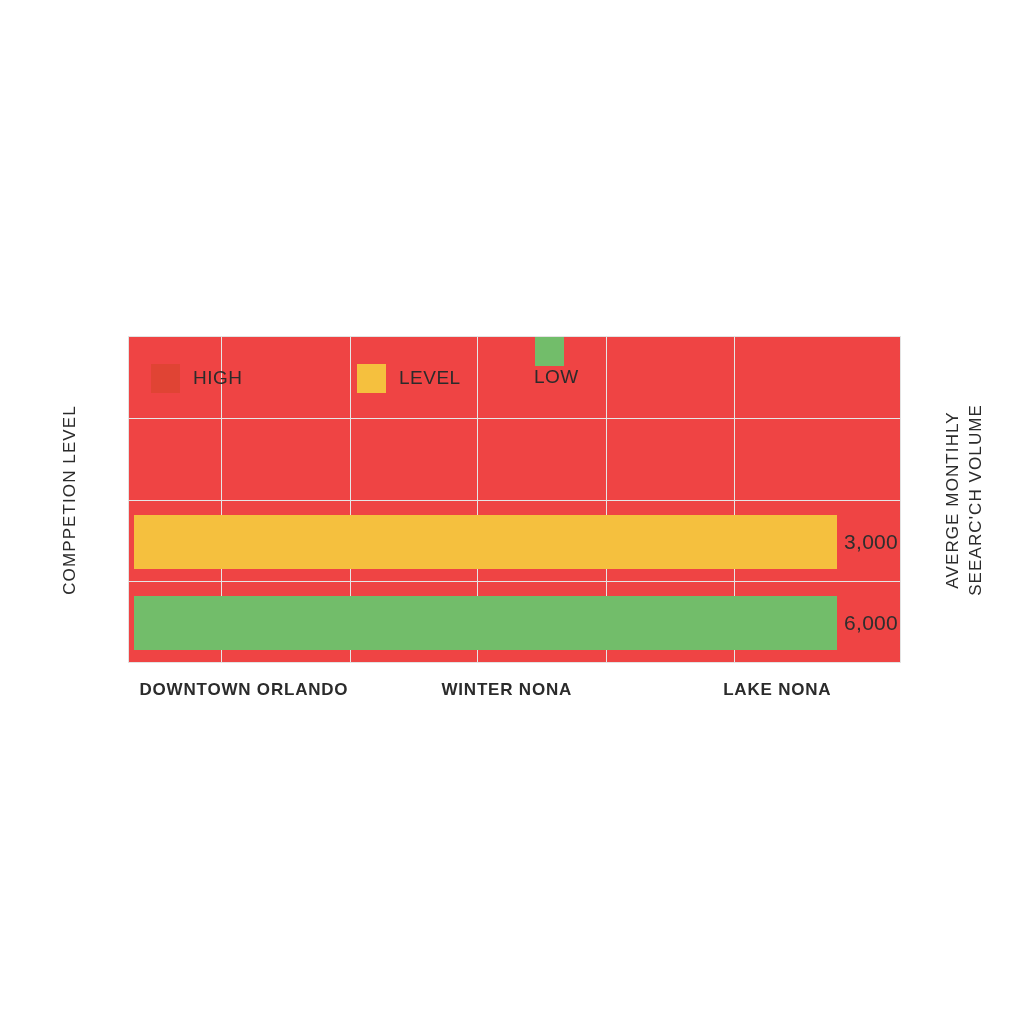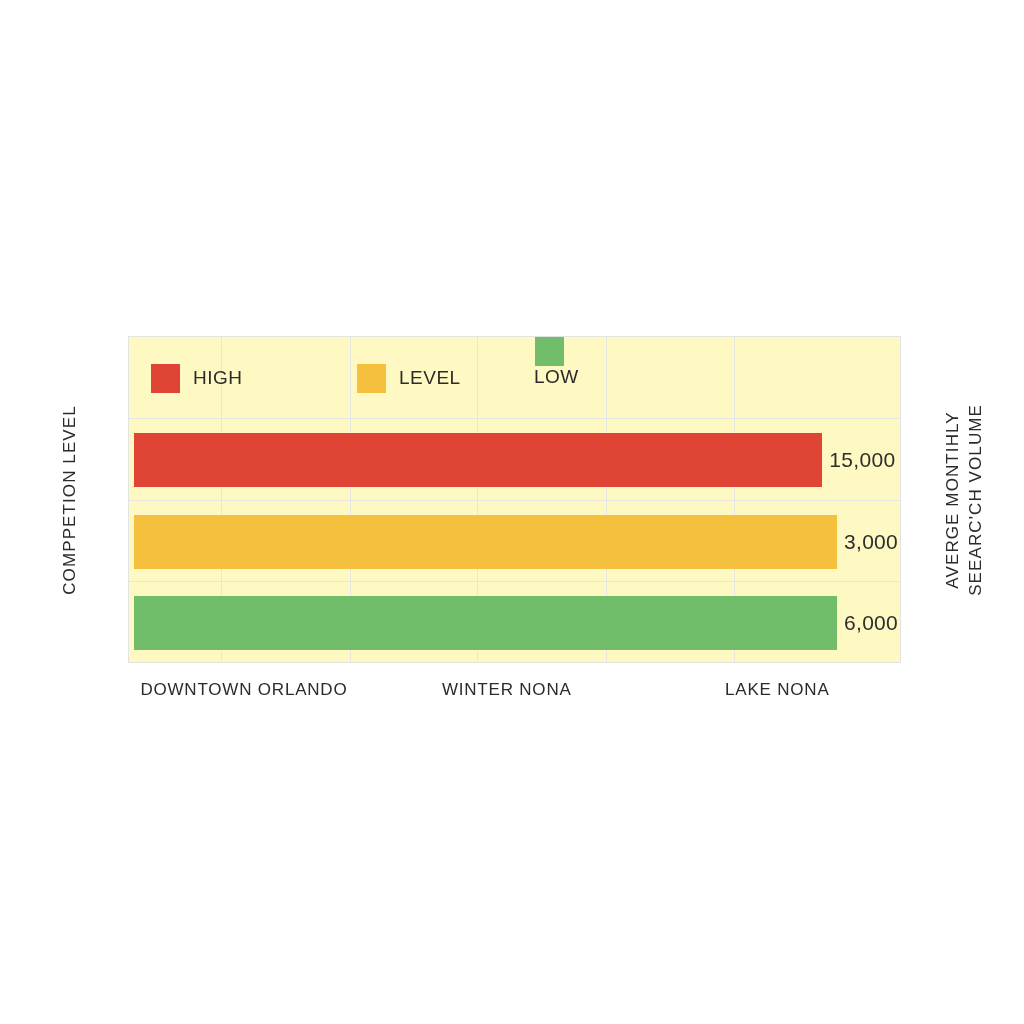--- a/index.html
+++ b/index.html
@@ -25,21 +25,21 @@
 
   
   #plot-area {
     position: absolute;
     left: 128px;
     top: 336px;
     width: 773px;
     height: 327px;
     box-sizing: border-box;
     border: 1.5px solid #e3e3e3;
-    background: #fef9c3;
+    background: #ef4444;
   }
 
   .vgrid {
     position: absolute;
     top: 0;
     bottom: 0;
     width: 1px;
     background: #e6e6e6;
   }
   .hgrid {
@@ -108,20 +108,21 @@
     letter-spacing: 0.3px;
   }
 
   
   #x-labels {
     position: absolute;
     left: 128px;
     top: 680px;
     width: 773px;
     height: 30px;
+    font-weight: bold;
   }
   .x-label {
     position: absolute;
     top: 0;
     font-size: 17px;
     letter-spacing: 0.8px;
     color: #2b2b2b;
     white-space: nowrap;
     transform: translateX(-50%);
   }
@@ -202,24 +203,20 @@
       <div class="legend-item" id="legend-medium">
         <span class="legend-swatch" style="background:#f5c03e"></span>
         <span class="legend-label">LEVEL</span>
       </div>
       <div class="legend-item" id="legend-low">
         <span class="legend-swatch" style="background:#72bd6a"></span>
         <span class="legend-label">LOW</span>
       </div>
     </div>
 
-    <div class="bar-row" id="bar-row-0">
-      <div class="bar" style="background:#e04434;width:89%"></div>
-      <div class="bar-value" style="left:90.6%">15,000</div>
-    </div>
 
     <div class="bar-row" id="bar-row-1">
       <div class="bar" style="background:#f5c03e;width:90.9%"></div>
       <div class="bar-value" style="left:92.5%">3,000</div>
     </div>
 
     <div class="bar-row" id="bar-row-2">
       <div class="bar" style="background:#72bd6a;width:90.9%"></div>
       <div class="bar-value" style="left:92.5%">6,000</div>
     </div>

